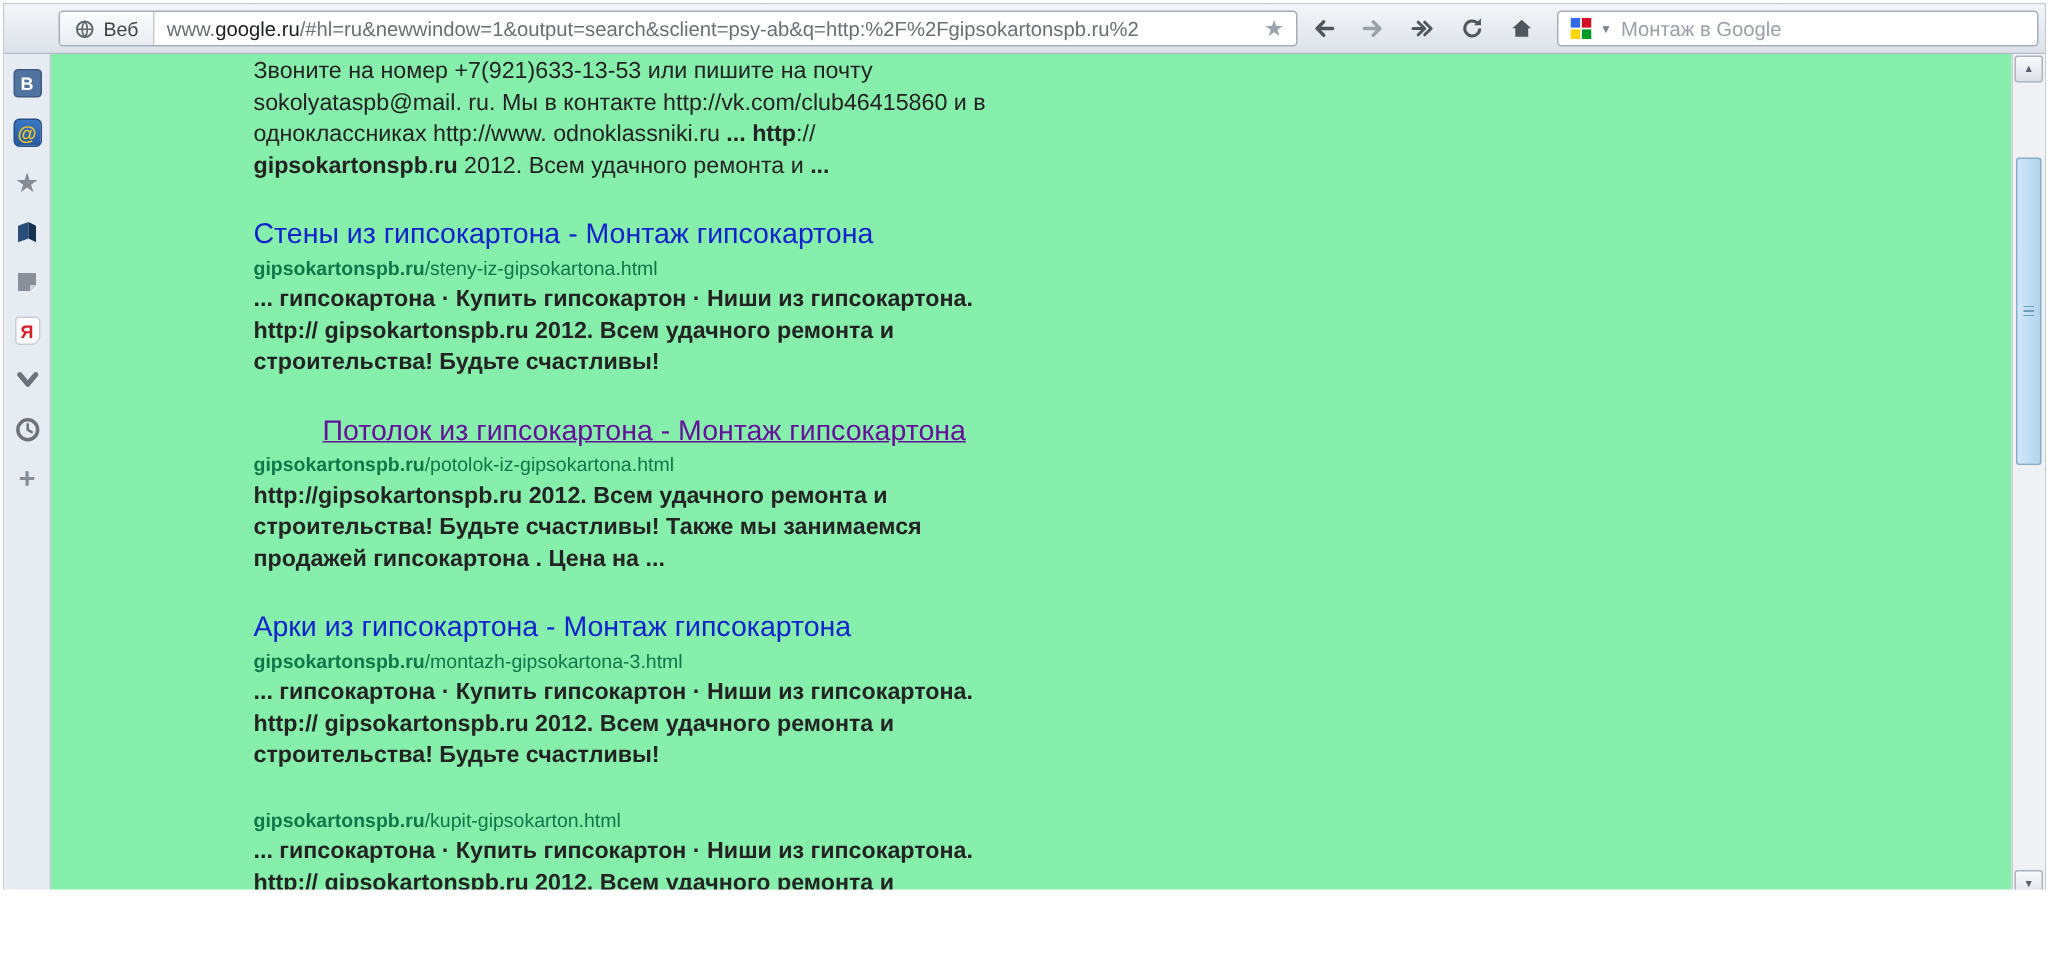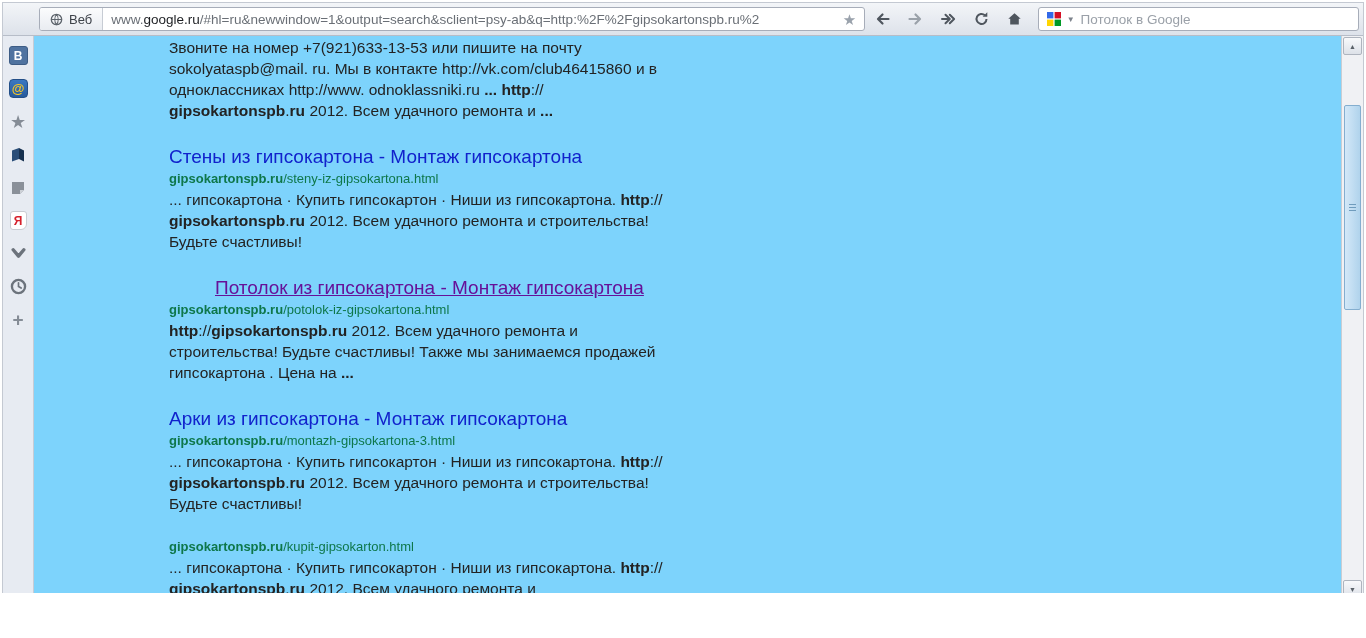--- a/index.html
+++ b/index.html
@@ -22,30 +22,30 @@
   
   .main{flex:1;display:flex;min-height:0;background:#fff;}
   .panelstrip{width:31px;flex:0 0 31px;background:#e7ebf2;border-right:1px solid #c6ccd6;display:flex;flex-direction:column;align-items:center;padding-top:9px;gap:12px;box-sizing:border-box;}
   .picon{width:22px;height:21px;display:flex;align-items:center;justify-content:center;}
   .g-vk{width:19px;height:19px;background:#5073a0;border:1px solid #3d5c85;border-radius:3px;color:#fff;font-weight:bold;font-size:12px;display:flex;align-items:center;justify-content:center;box-sizing:border-box;}
   .g-mailru{width:19px;height:19px;background:linear-gradient(#3a78c2,#265a9c);border:1px solid #234f88;border-radius:4px;color:#f7c724;font-weight:bold;font-size:13px;display:flex;align-items:center;justify-content:center;box-sizing:border-box;}
   .g-bookmarks{color:#858c96;font-size:18px;line-height:1;}
   .g-yandex{width:17px;height:19px;background:#fff;border:1px solid #c9ccd2;border-radius:3px 3px 6px 3px;color:#d6212c;font-weight:bold;font-size:12px;display:flex;align-items:center;justify-content:center;box-sizing:border-box;}
   .g-add-panel{color:#858c96;font-size:19px;font-weight:bold;line-height:1;}
 
-  .page{flex:1;min-width:0;overflow:hidden;background:#7dd3fc;}
+  .page{flex:1;min-width:0;overflow:hidden;background:#86efac;}
   .content{width:512px;padding:1px 0 0 135px;}
   .intro{font-size:15.5px;line-height:21px;color:#232323;}
   .result{margin-top:24px;}
   .rtitle{margin:0;font-size:19px;font-weight:400;line-height:23px;}
   .rtitle a{color:var(--link,#1122cc);text-decoration:none;cursor:pointer;}
   .rtitle a.visited{color:var(--visited,#661199);text-decoration:underline;margin-left:46px;}
   .rurl{color:var(--green,#0e774a);font-size:13px;line-height:17px;margin-top:2px;}
   .rurl b{font-weight:700;}
-  .rsnippet{font-size:15.5px;line-height:21px;color:#232323;margin-top:2px;}
+  .rsnippet{font-size:15.5px;line-height:21px;color:#232323;margin-top:2px;font-weight:bold;}
 
   
   .vscroll{width:22px;flex:0 0 22px;background:#f0f1f4;border-left:1px solid #c9cdd3;position:relative;box-sizing:border-box;}
   .sbtn{position:absolute;left:1px;right:1px;height:18px;background:linear-gradient(#f8f9fb,#dde1e8);border:1px solid #aeb4be;border-radius:2px;display:flex;align-items:center;justify-content:center;font-size:7px;color:#5a6168;box-sizing:border-box;}
   .sbtn.up{top:1px;}
   .sbtn.down{bottom:1px;}
   .sthumb{position:absolute;left:2px;right:2px;top:69px;height:205px;background:linear-gradient(90deg,#d3e8f8,#b0d3ec);border:1px solid #84aecf;border-radius:2px;box-sizing:border-box;}
   .sthumb::after{content:"";position:absolute;left:4px;right:4px;top:50%;height:8px;margin-top:-4px;background:repeating-linear-gradient(#6f9cbd 0 1px,transparent 1px 3px);}
 
   
@@ -113,21 +113,21 @@
       </div>
 
       <div class="searchbox">
         <svg width="14" height="14" viewBox="0 0 14 14">
             <rect width="6.4" height="6.4" fill="#3369e8"></rect>
             <rect x="7.6" width="6.4" height="6.4" fill="#d50f25"></rect>
             <rect y="7.6" width="6.4" height="6.4" fill="#ffd500"></rect>
             <rect x="7.6" y="7.6" width="6.4" height="6.4" fill="#009925"></rect>
           </svg>
         <span class="sdrop">▼</span>
-        <span class="sph">Потолок в Google</span>
+        <span class="sph">Монтаж в Google</span>
       </div>
     </div>
 
     <div class="main">
       <div class="panelstrip" id="panelstrip">
           <div class="picon">
             <div class="g-vk">В</div>
           </div>
           <div class="picon">
             <div class="g-mailru">@</div>

